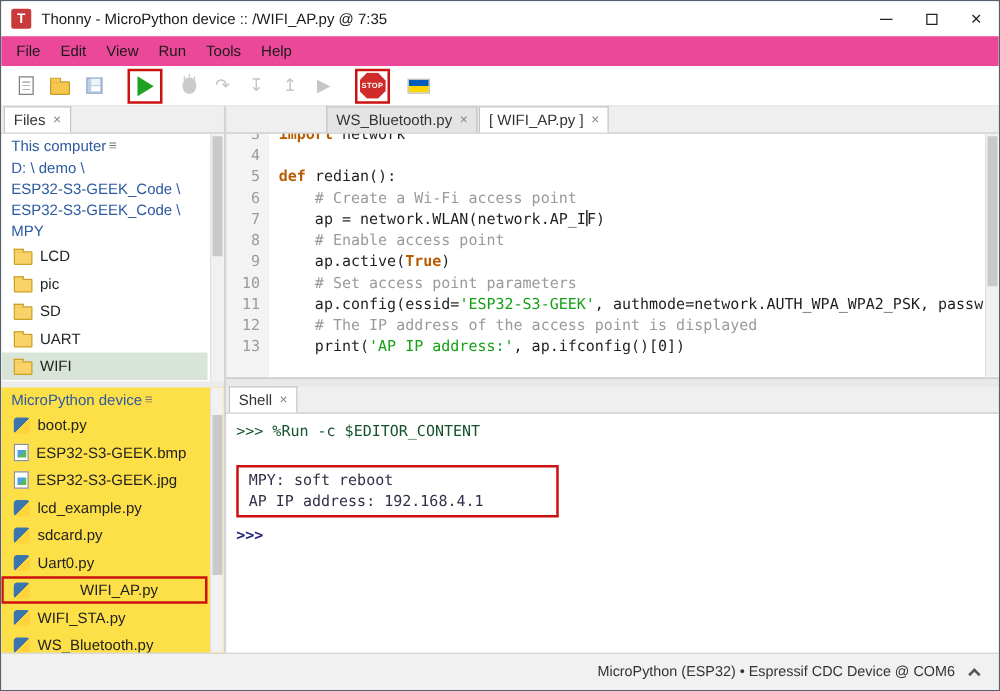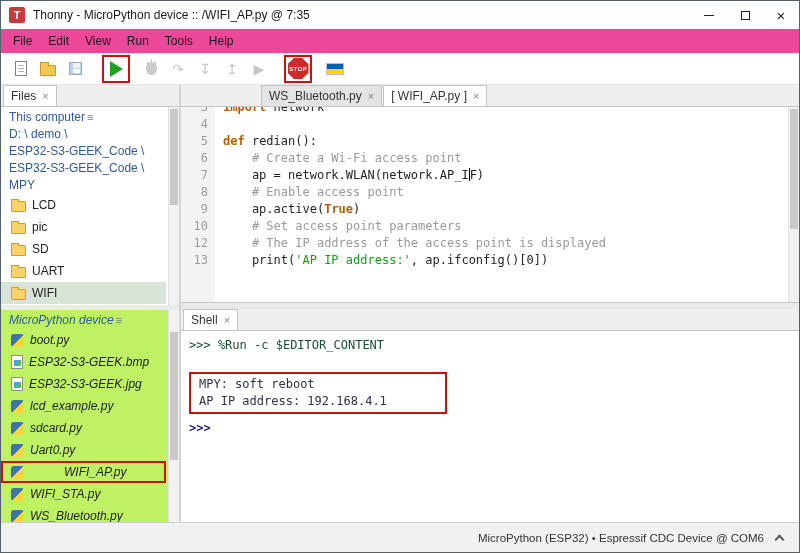--- a/index.html
+++ b/index.html
@@ -53,21 +53,21 @@
     padding-left:2px;flex:0 0 auto;}
   .tab{display:inline-flex;align-items:center;gap:6px;height:21px;padding:0 7px;font-size:12px;background:#e4e4e4;
     border:1px solid #c4c4c4;border-bottom:none;color:#333;margin-right:1px;white-space:nowrap;}
   .tab.active{background:#fff;}
   .tab-close{font-size:11px;color:#848484;}
 
   
   .sidebar{width:178px;flex:0 0 178px;display:flex;flex-direction:column;background:#ececec;min-height:0;}
   .tree-top{height:198px;background:#fff;position:relative;overflow:hidden;flex:0 0 auto;}
   .hsplit{height:5px;background:#ececec;flex:0 0 auto;}
-  .device-panel{flex:1;background:#bef264;position:relative;overflow:hidden;font-style:italic;}
+  .device-panel{flex:1;background:#fde047;position:relative;overflow:hidden;}
   .panel-header{display:flex;align-items:center;padding:3px 15px 1px 8px;
     font-size:12px;color:#2d5aa0;line-height:15px;}
   .menu-btn{color:#777;font-size:11px;padding:0 2px;}
   .path-line{font-size:12px;line-height:17px;color:#2d5aa0;padding-left:8px;white-space:nowrap;}
   .row{height:22px;display:flex;align-items:center;gap:6px;padding-left:10px;font-size:12px;color:#222;
     white-space:nowrap;margin-right:13px;}
   .row.selected{background:#d7e4d7;margin-right:13px;}
   .row.annot{outline:2px solid #cc1111;outline-offset:-2px;gap:40px;}
   .icon-folder{width:15px;height:11px;background:#f9d26a;border:1px solid #c9a227;border-radius:1px;position:relative;
     flex:0 0 auto;margin-top:2px;}
@@ -292,20 +292,21 @@
       <div class="editor">
         <div class="code-scroll">
             <div class="code-line"><span class="lnum">3</span><span class="code-body"><span class="seg-kw">import</span><span class="seg-pl"> network</span></span></div>
             <div class="code-line"><span class="lnum">4</span><span class="code-body"></span></div>
             <div class="code-line"><span class="lnum">5</span><span class="code-body"><span class="seg-kw">def</span><span class="seg-pl"> redian():</span></span></div>
             <div class="code-line"><span class="lnum">6</span><span class="code-body"><span class="seg-cm">    # Create a Wi-Fi access point</span></span></div>
             <div class="code-line"><span class="lnum">7</span><span class="code-body"><span class="seg-pl">    ap = network.WLAN(network.AP_I</span><span class="seg-caret"></span><span class="seg-pl">F)</span></span></div>
             <div class="code-line"><span class="lnum">8</span><span class="code-body"><span class="seg-cm">    # Enable access point</span></span></div>
             <div class="code-line"><span class="lnum">9</span><span class="code-body"><span class="seg-pl">    ap.active(</span><span class="seg-kw">True</span><span class="seg-pl">)</span></span></div>
             <div class="code-line"><span class="lnum">10</span><span class="code-body"><span class="seg-cm">    # Set access point parameters</span></span></div>
+            <div class="code-line"><span class="lnum">11</span><span class="code-body"><span class="seg-pl">    ap.config(essid=</span><span class="seg-str">'ESP32-S3-GEEK'</span><span class="seg-pl">, authmode=network.AUTH_WPA_WPA2_PSK, passw</span></span></div>
             <div class="code-line"><span class="lnum">12</span><span class="code-body"><span class="seg-cm">    # The IP address of the access point is displayed</span></span></div>
             <div class="code-line"><span class="lnum">13</span><span class="code-body"><span class="seg-pl">    print(</span><span class="seg-str">'AP IP address:'</span><span class="seg-pl">, ap.ifconfig()[0])</span></span></div>
           </div>
         <div class="vscroll">
           <div class="thumb" style="top:2px;height:120px;"></div>
         </div>
       </div>
 
       <div class="hsplit2"></div>
 

